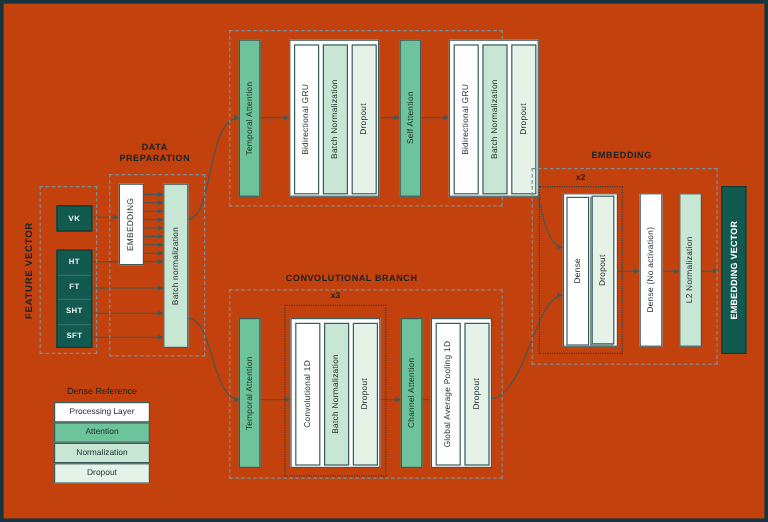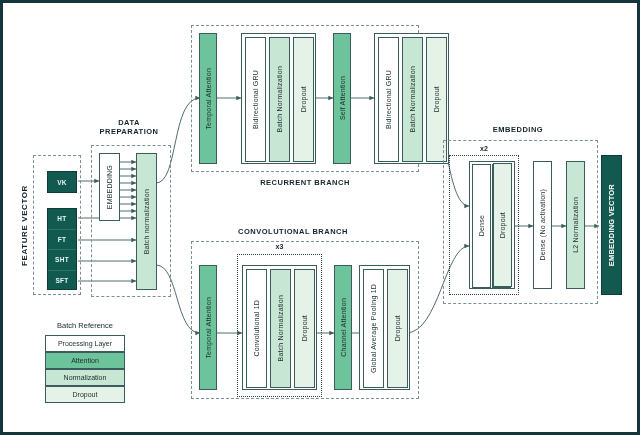--- a/index.html
+++ b/index.html
@@ -4,21 +4,21 @@
 <style>
   html,body{margin:0;padding:0;}
   body{
     width:640px;height:435px;
     background:#dbeef8;
     font-family:"Liberation Sans", sans-serif;
     overflow:hidden;
   }
   #root{
     position:relative;width:640px;height:435px;
-    background:#ffffff;
+    background:#c2410c;
     border:3px solid #16343d;
     box-sizing:border-box;
   }
 
   
   .blk{
     position:absolute;box-sizing:border-box;
     border:1px solid #3c5c5c;
     display:flex;align-items:center;justify-content:center;
     overflow:hidden;
@@ -170,21 +170,20 @@
   <div class="dash" style="left:88px;top:142px;width:80px;height:152px;"></div>
 
   <div class="blk proc" style="left:96px;top:150px;width:21px;height:68px;">
     <span>EMBEDDING</span>
   </div>
   <div class="blk norm" style="left:133px;top:150px;width:21px;height:137px;">
     <span>Batch normalization</span>
   </div>
 
   <div class="dash" style="left:188px;top:22px;width:228px;height:147px;"></div>
-  <div class="cap" style="left:188px;top:175px;width:228px;">RECURRENT BRANCH</div>
 
   <div class="blk attn" style="left:196px;top:30px;width:18px;height:131px;">
     <span>Temporal Attention</span>
   </div>
 
   <div class="grp" style="left:238px;top:30px;width:75px;height:131px;">
     <div class="blk proc" style="left:3px;top:3px;width:21px;height:125px;">
       <span>Bidirectional GRU</span>
     </div>
     <div class="blk norm" style="left:27px;top:3px;width:21px;height:125px;">
@@ -270,20 +269,20 @@
 
   <div class="blk norm" style="left:563px;top:158px;width:19px;height:128px;">
     <span>L2 Normalization</span>
   </div>
 
   <div class="blk dark" style="left:598px;top:152px;width:21px;height:140px;">
     <span>EMBEDDING VECTOR</span>
   </div>
 
   <div class="legend" style="left:42px;top:318px;width:80px;height:82px;">
-    <div class="legend-title">Batch Reference</div>
+    <div class="legend-title">Dense Reference</div>
     <div class="legend-box proc" style="top:14px;height:17px;">Processing Layer</div>
     <div class="legend-box attn" style="top:31px;height:17px;">Attention</div>
     <div class="legend-box norm" style="top:48px;height:17px;">Normalization</div>
     <div class="legend-box drop" style="top:65px;height:17px;">Dropout</div>
   </div>
 
 </div>
 
 </body></html>

